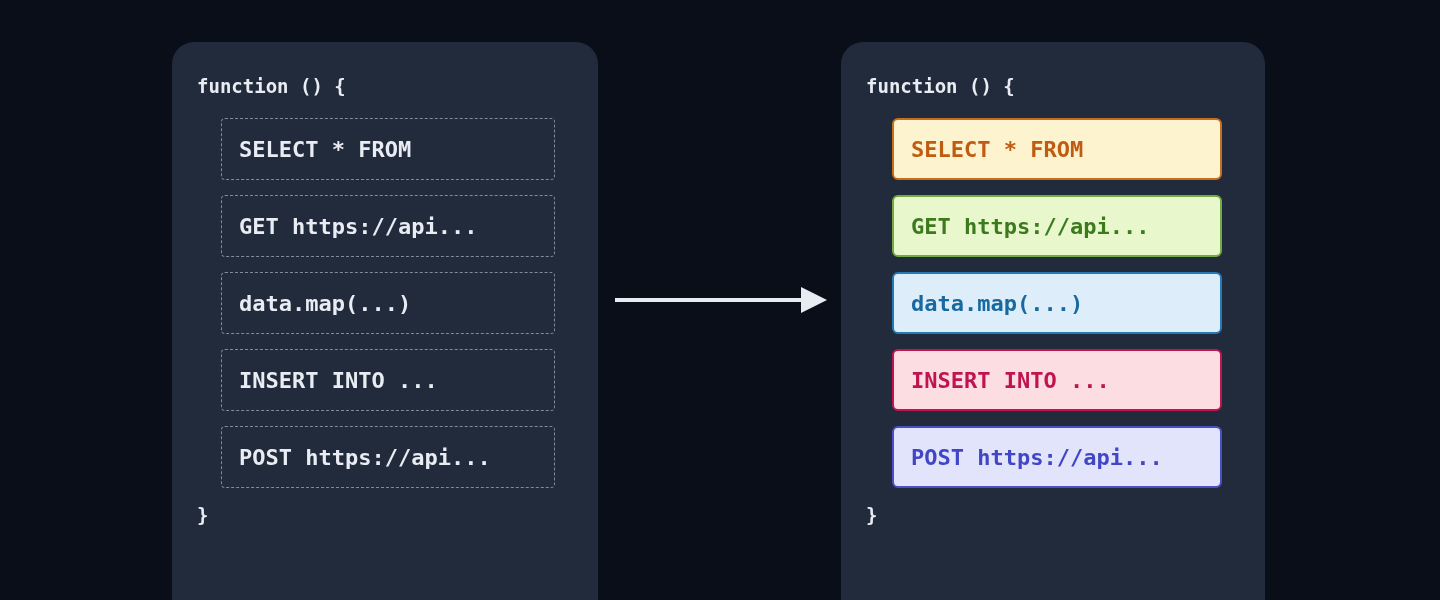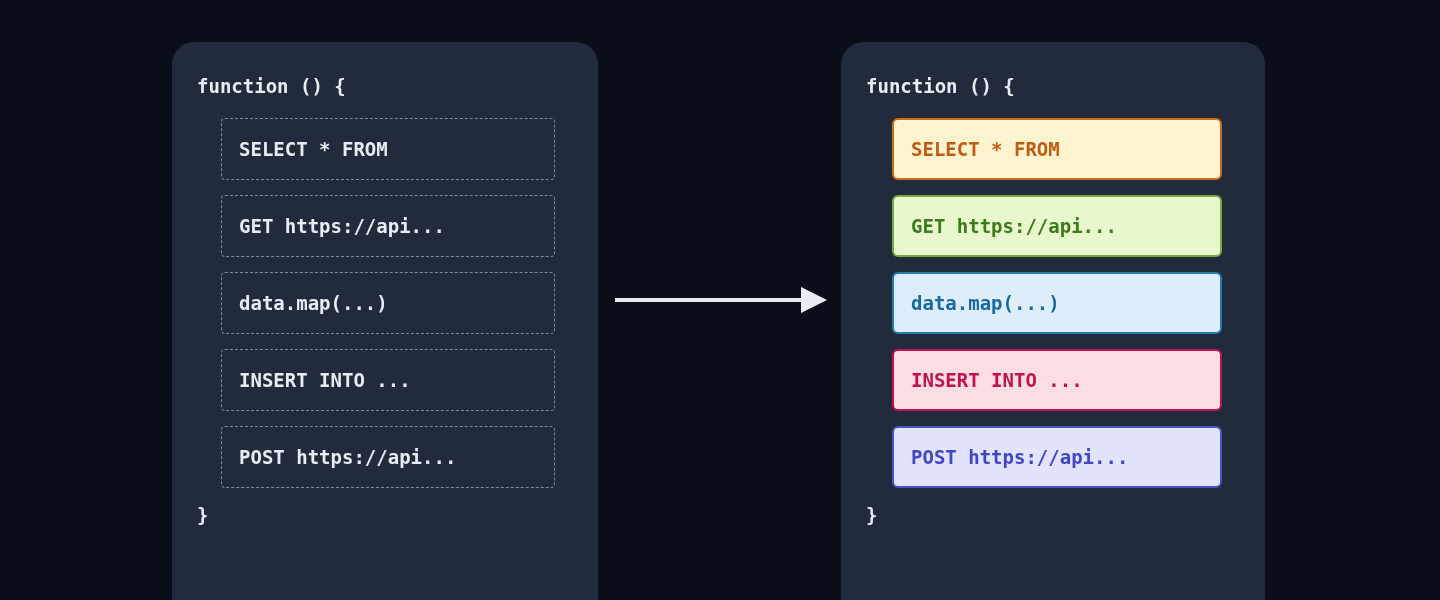--- a/index.html
+++ b/index.html
@@ -32,21 +32,21 @@
     margin-top: 20px;
   }
   #left-panel .boxes  { margin-left: 49px; width: 334px; }
   #right-panel .boxes { margin-left: 51px; width: 330px; }
   .code-box {
     height: 62px;
     margin-bottom: 15px;
     display: flex;
     align-items: center;
     padding-left: 17px;
-    font-size: 19px;
+    font-size: 22px;
     white-space: pre;
     border-radius: 6px;
   }
   .code-box.dashed {
     border-width: 1px;
     border-style: dashed;
     background: transparent;
     border-radius: 4px;
   }
   .code-box.solid {

